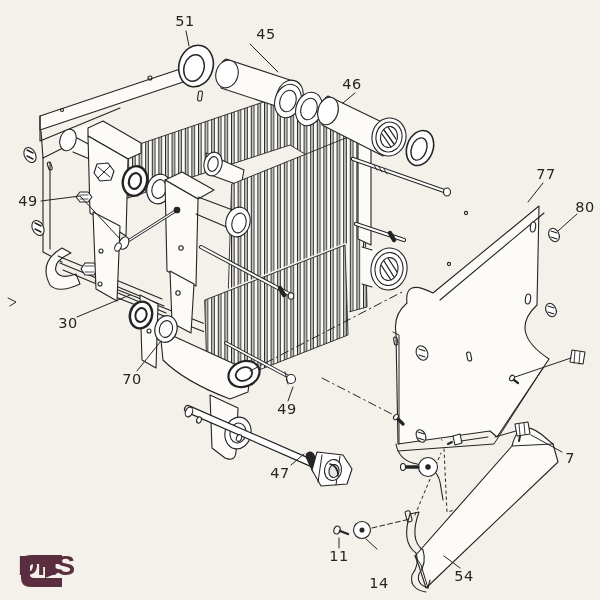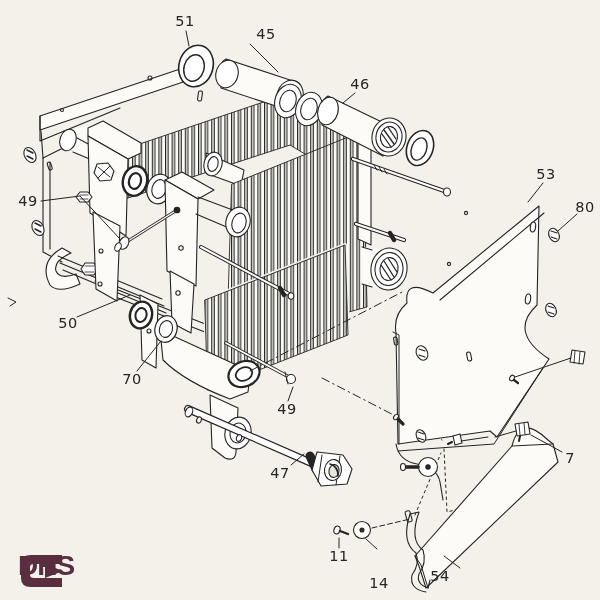--- a/index.html
+++ b/index.html
@@ -353,32 +353,32 @@
       <path d="M460,568 L444,556"></path>
       <path d="M488,437 L461,441"></path>
       <path d="M495,437 L516,431"></path>
       <path d="M515,377 L571,358"></path>
     </g>
   </g>
 </svg>
 
 <div class="lbl" style="left:185px;top:21px">51</div>
 <div class="lbl" style="left:266px;top:34px">45</div>
-<div class="lbl" style="left:360px;top:84px">46</div>
+<div class="lbl" style="left:352px;top:84px">46</div>
 <div class="lbl" style="left:28px;top:201px">49</div>
-<div class="lbl" style="left:546px;top:174px">53</div>
+<div class="lbl" style="left:546px;top:174px">77</div>
 <div class="lbl" style="left:585px;top:207px">80</div>
-<div class="lbl" style="left:68px;top:323px">50</div>
+<div class="lbl" style="left:68px;top:323px">30</div>
 <div class="lbl" style="left:132px;top:379px">70</div>
 <div class="lbl" style="left:287px;top:409px">49</div>
 <div class="lbl" style="left:280px;top:473px">47</div>
 <div class="lbl" style="left:570px;top:458px">7</div>
 <div class="lbl" style="left:339px;top:556px">11</div>
 <div class="lbl" style="left:379px;top:583px">14</div>
-<div class="lbl" style="left:440px;top:576px">54</div>
+<div class="lbl" style="left:464px;top:576px">54</div>
 
 <div class="logo">
   <svg width="48" height="38" viewBox="0 0 48 38">
     <path d="M44,3 L13,3 Q3,3 3,12 V26 Q3,35 13,35 L44,35 V26 L16,26 Q12,26 12,23 V15 Q12,12 16,12 L44,12 Z" fill="var(--brand)"></path>
     <polygon points="27,12 45,19 27,26" fill="var(--brand)"></polygon>
   </svg>
   <span class="logo-text">DHS</span>
 </div>
 
 </div>

